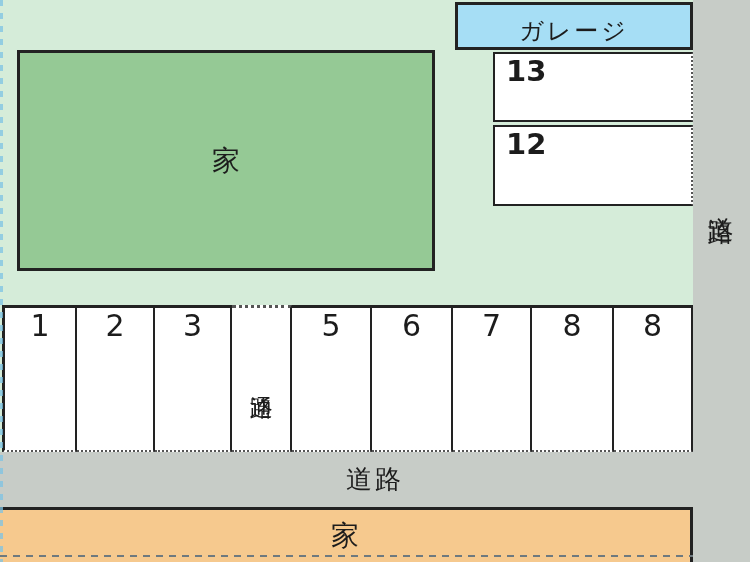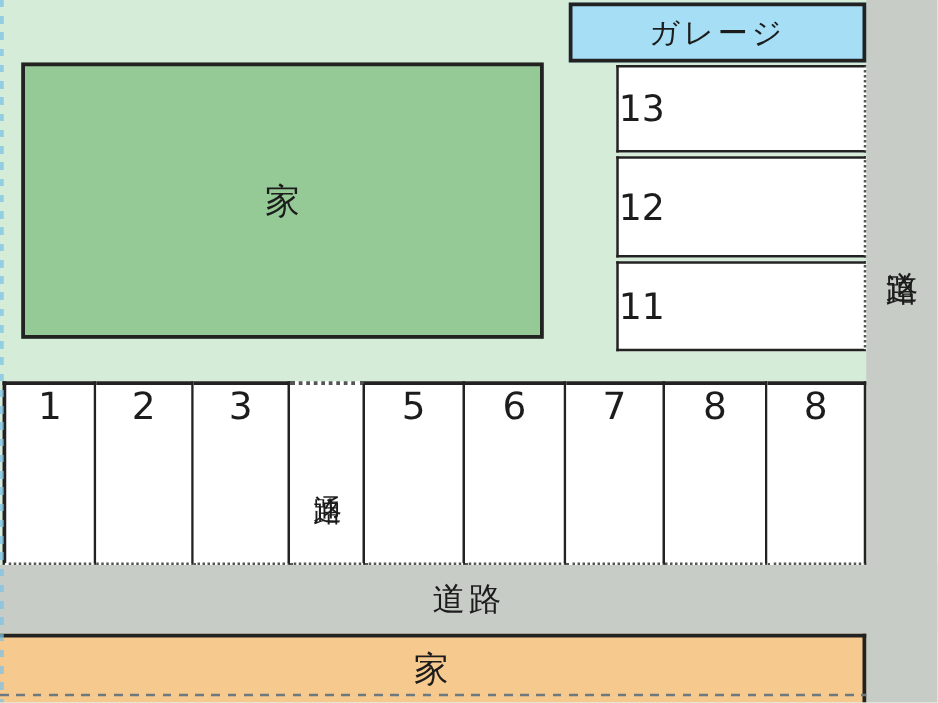--- a/index.html
+++ b/index.html
@@ -26,29 +26,29 @@
   
   .house-top{
     position:absolute;left:17px;top:50px;width:418px;height:221px;box-sizing:border-box;
     background:var(--house-top,#95c995);border:3px solid #222;
     display:flex;align-items:center;justify-content:center;font-size:28px;
   }
   
   .garage{
     position:absolute;left:455px;top:2px;width:238px;height:48px;box-sizing:border-box;
     background:var(--garage,#a6def5);border:3px solid #222;
-    display:flex;align-items:center;justify-content:center;font-size:24px;letter-spacing:3px;
+    display:flex;align-items:flex-end;justify-content:center;font-size:24px;letter-spacing:3px;
   }
   
   .gstalls{position:absolute;left:493px;top:52px;width:200px;}
   .gstall{
     box-sizing:border-box;background:#fff;
     border:2px solid #222;border-right:2px dotted #555;
-    display:flex;align-items:center;
-    font-size:29px;margin-bottom:3px;
+    display:flex;padding-left:11px;
+    font-size:29px;margin-bottom:3px;font-weight:bold;
   }
   .gstall:nth-child(1){height:70px;}
   .gstall:nth-child(2){height:81px;}
   .gstall:nth-child(3){height:72px;margin-bottom:0;}
   
   .parking-row{position:absolute;left:2px;top:305px;width:691px;height:147px;display:flex;}
   .cell{
     box-sizing:border-box;background:#fff;
     border-top:3px solid #222;border-right:2px solid #222;border-bottom:2px dotted #555;
     display:flex;flex-direction:column;align-items:center;flex:0 0 auto;
@@ -108,23 +108,20 @@
     <span>ガレージ</span>
   </div>
 
   <div class="gstalls">
     <div class="gstall">
       <span>13</span>
     </div>
     <div class="gstall">
       <span>12</span>
     </div>
-    <div class="gstall">
-      <span>11</span>
-    </div>
   </div>
 
   <div class="parking-row">
     <div class="cell">
       <span class="cell-label">1</span>
     </div>
     <div class="cell">
       <span class="cell-label">2</span>
     </div>
     <div class="cell">

